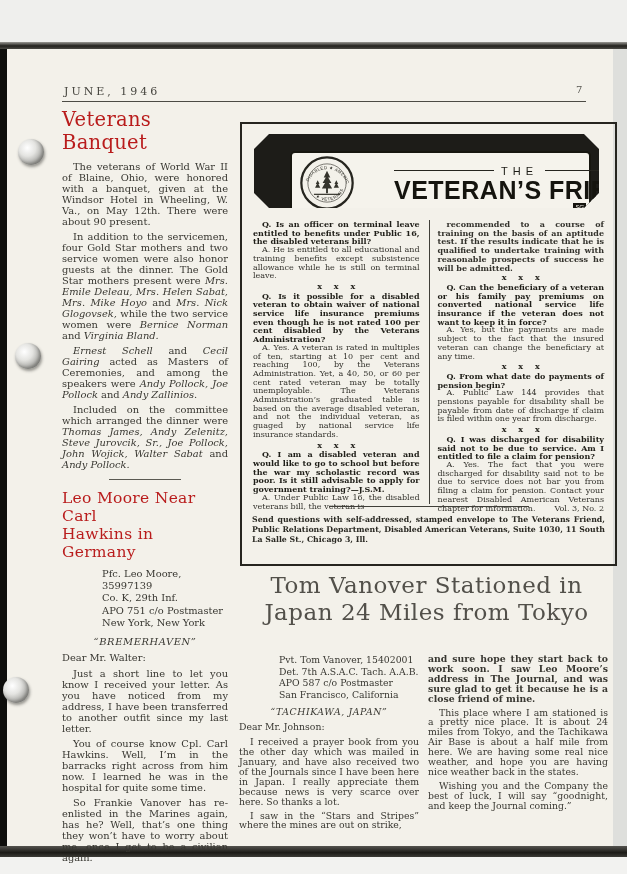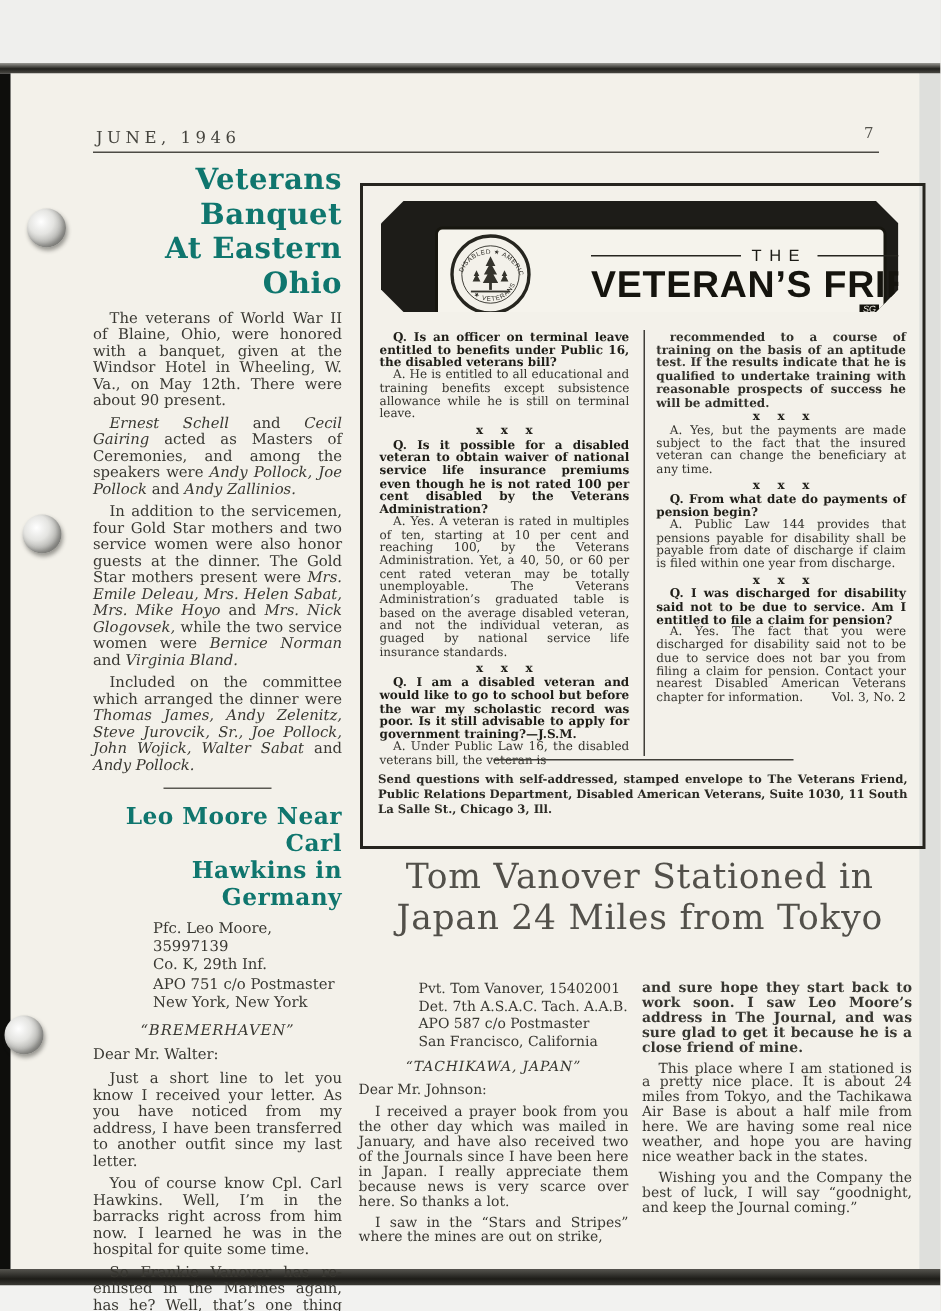--- a/index.html
+++ b/index.html
@@ -20,21 +20,21 @@
   .bottom-strip{left:0;top:857px;width:627px;height:17px;background:#f2f2f0;}
   .hole{width:26px;height:26px;border-radius:50%;
     background:radial-gradient(circle at 36% 34%, #ffffff 0%, #e4e4e1 35%, #a6a6a2 70%, #7c7c78 100%);
     box-shadow:1px 2px 3px rgba(40,40,36,.45), inset -2px -2px 3px rgba(60,60,56,.35);}
   
   .masthead{left:64px;top:85px;font-size:11px;letter-spacing:3px;color:#45443e;text-align:center;}
   .page-num{left:576px;top:84px;font-size:10px;color:#55544e;}
   .header-rule{left:62px;top:101px;width:524px;height:1px;background:#4c4b45;}
   
   .left-col{left:62px;top:108px;width:166px;font-size:9.9px;line-height:11px;text-align:justify;}
-  .art-title{font-weight:bold;font-size:19.5px;line-height:23px;text-align:right;color:#0f766e;letter-spacing:.3px;}
+  .art-title{font-weight:normal;font-size:19.5px;line-height:23px;text-align:left;color:#b91c1c;letter-spacing:.3px;}
   .art-title.small{font-size:15.5px;line-height:18px;}
   .title-gap{height:7px;}
   .para{text-indent:11px;margin:0 0 4px;}
   .cont{text-indent:0;font-weight:bold;}
   .addr-line{line-height:12.2px;text-align:left;margin-left:40px;}
   .dateline{text-align:center;letter-spacing:.6px;margin:7px 0 5px;font-style:italic;}
   .salut{margin:0 0 5px;text-align:left;}
   .divider{width:72px;height:1px;background:#5a5952;margin:9px auto 9px;}
   
   .qa-box{left:240px;top:122px;width:373px;height:440px;border:2px solid #26251f;}
@@ -84,27 +84,26 @@
 <div class="abs hole" style="left:15px;top:343px;"></div>
 <div class="abs hole" style="left:3px;top:677px;"></div>
 
 <div class="abs masthead">JUNE, 1946</div>
 <div class="abs page-num">7</div>
 <div class="abs header-rule"></div>
 
 <div class="abs left-col">
   <div class="art-title">
     <div>Veterans Banquet</div>
-    <div>At Eastern Ohio</div>
   </div>
   <div class="title-gap"></div>
   <div>
       <div class="para">The veterans of World War II of Blaine, Ohio, were honored with a banquet, given at the Windsor Hotel in Wheeling, W. Va., on May 12th. There were about 90 present.</div>
+      <div class="para">In addition to the servicemen, four Gold Star mothers and two service women were also honor guests at the dinner. The Gold Star mothers present were <i>Mrs. Emile Deleau, Mrs. Helen Sabat, Mrs. Mike Hoyo</i> and <i>Mrs. Nick Glogovsek,</i> while the two service women were <i>Bernice Norman</i> and <i>Virginia Bland.</i></div>
       <div class="para"><i>Ernest Schell</i> and <i>Cecil Gairing</i> acted as Masters of Ceremonies, and among the speakers were <i>Andy Pollock, Joe Pollock</i> and <i>Andy Zallinios.</i></div>
-      <div class="para">In addition to the servicemen, four Gold Star mothers and two service women were also honor guests at the dinner. The Gold Star mothers present were <i>Mrs. Emile Deleau, Mrs. Helen Sabat, Mrs. Mike Hoyo</i> and <i>Mrs. Nick Glogovsek,</i> while the two service women were <i>Bernice Norman</i> and <i>Virginia Bland.</i></div>
       <div class="para">Included on the committee which arranged the dinner were <i>Thomas James, Andy Zelenitz, Steve Jurovcik, Sr., Joe Pollock, John Wojick, Walter Sabat</i> and <i>Andy Pollock.</i></div>
     </div>
   <div class="divider"></div>
   <div class="art-title small">
     <div>Leo Moore Near Carl</div>
     <div>Hawkins in Germany</div>
   </div>
   <div class="title-gap"></div>
   <div>
       <div class="addr-line">Pfc. Leo Moore, 35997139</div>
@@ -166,20 +165,21 @@
         <div class="sep">x x x</div>
         <div class="qa q">Q. Is it possible for a disabled veteran to obtain waiver of national service life insurance premiums even though he is not rated 100 per cent disabled by the Veterans Administration?</div>
         <div class="qa a">A. Yes. A veteran is rated in multiples of ten, starting at 10 per cent and reaching 100, by the Veterans Administration. Yet, a 40, 50, or 60 per cent rated veteran may be totally unemployable. The Veterans Administration’s graduated table is based on the average disabled veteran, and not the individual veteran, as guaged by national service life insurance standards.</div>
         <div class="sep">x x x</div>
         <div class="qa q">Q. I am a disabled veteran and would like to go to school but before the war my scholastic record was poor. Is it still advisable to apply for government training?—J.S.M.</div>
         <div class="qa a">A. Under Public Law 16, the disabled veterans bill, the veteran is</div>
       </div>
     <div class="qa-col">
         <div class="qa a cont">recommended to a course of training on the basis of an aptitude test. If the results indicate that he is qualified to undertake training with reasonable prospects of success he will be admitted.</div>
         <div class="sep">x x x</div>
+        <div class="qa q">Q. Can the beneficiary of a veteran or his family pay premiums on converted national service life insurance if the veteran does not want to keep it in force?</div>
         <div class="qa a">A. Yes, but the payments are made subject to the fact that the insured veteran can change the beneficiary at any time.</div>
         <div class="sep">x x x</div>
         <div class="qa q">Q. From what date do payments of pension begin?</div>
         <div class="qa a">A. Public Law 144 provides that pensions payable for disability shall be payable from date of discharge if claim is filed within one year from discharge.</div>
         <div class="sep">x x x</div>
         <div class="qa q">Q. I was discharged for disability said not to be due to service. Am I entitled to file a claim for pension?</div>
         <div class="qa a">A. Yes. The fact that you were discharged for disability said not to be due to service does not bar you from filing a claim for pension. Contact your nearest Disabled American Veterans chapter for information.</div>
         <div class="vol-line">Vol. 3, No. 2</div>
       </div>
   </div>

